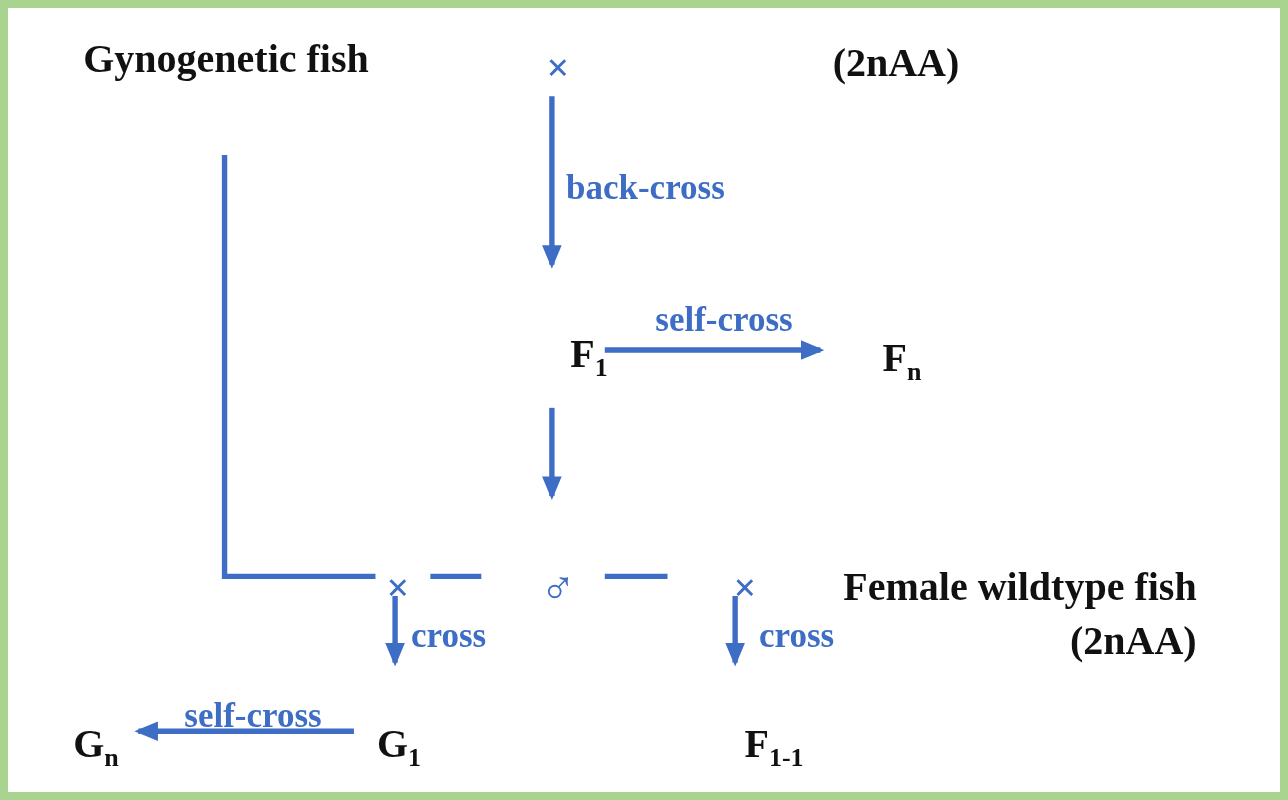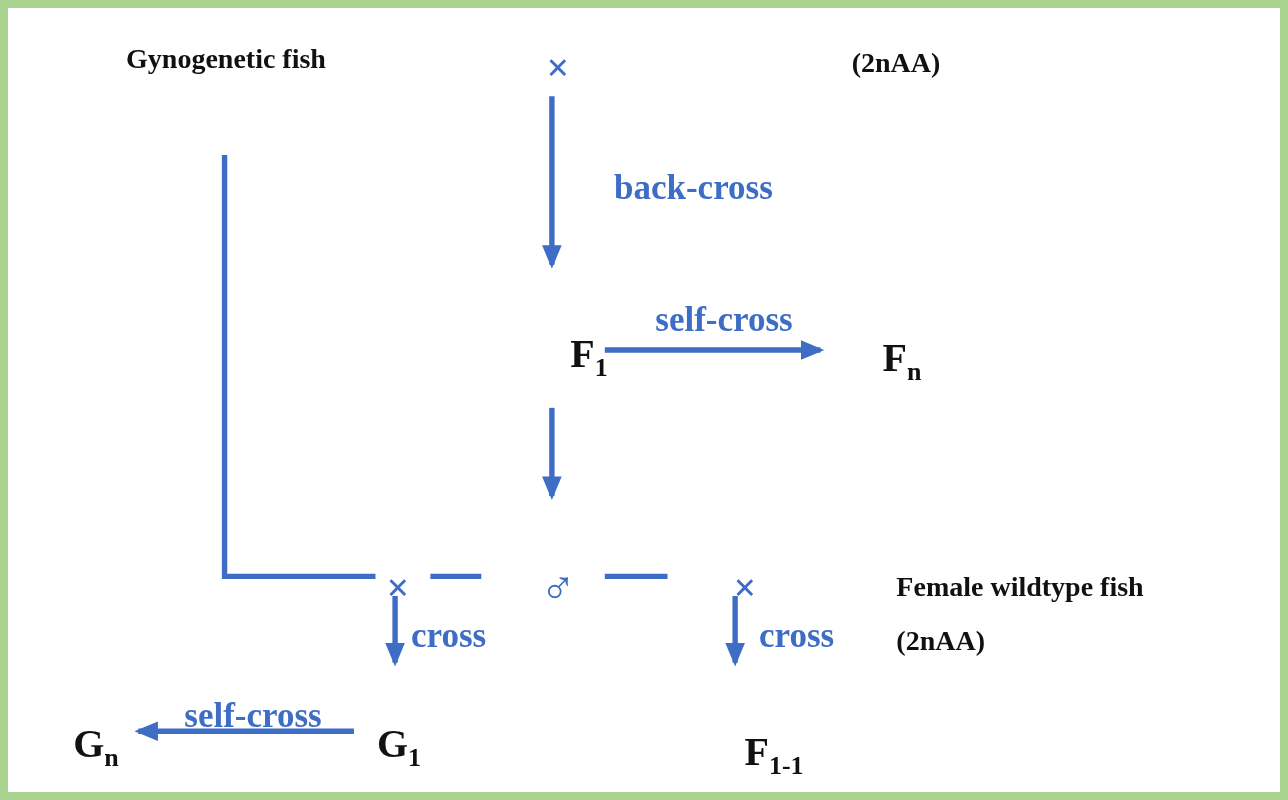--- a/index.html
+++ b/index.html
@@ -18,24 +18,24 @@
     font-family: "Liberation Serif", "DejaVu Serif", serif;
   }
   .lines {
     position: absolute;
     left: 0; top: 0;
     width: 100%; height: 100%;
   }
   .node {
     position: absolute;
     transform: translateX(-50%);
-    text-align: left;
+    text-align: right;
     font-weight: bold;
     color: var(--text-black, #111111);
-    font-size: 28px;
+    font-size: 40px;
     line-height: 54px;
     white-space: nowrap;
   }
   .label {
     position: absolute;
     font-weight: bold;
     color: var(--blue, #3E6DC6);
     font-size: 35px;
     line-height: 1;
     white-space: nowrap;
@@ -114,33 +114,33 @@
   </div>
 
   <span class="sym" style="left:550px; top:60px;">×</span>
 
   <span class="sym" style="left:390px; top:580px;">×</span>
 
   <span class="sym male" style="left:550px; top:580px;">♂</span>
 
   <span class="sym" style="left:737px; top:580px;">×</span>
 
-  <span class="label" style="left:558px; top:162px;margin-left:48px;">back-cross</span>
+  <span class="label" style="left:558px; top:162px;">back-cross</span>
 
   <span class="label centered" style="left:716px; top:294px;">self-cross</span>
 
   <span class="label" style="left:403px; top:610px;">cross</span>
 
   <span class="label" style="left:751px; top:610px;">cross</span>
 
   <span class="label centered" style="left:245px; top:690px;">self-cross</span>
 
   <span class="gen" style="left:549px; top:326px;margin-left:32px;"><span>F</span><sub>1</sub></span>
 
   <span class="gen" style="left:894px; top:330px;"><span>F</span><sub>n</sub></span>
 
   <span class="gen" style="left:391px; top:716px;"><span>G</span><sub>1</sub></span>
 
   <span class="gen" style="left:88px; top:716px;"><span>G</span><sub>n</sub></span>
 
-  <span class="gen" style="left:766px; top:716px;margin-top:8px;"><span>F</span><sub>1-1</sub></span>
+  <span class="gen" style="left:766px; top:716px;"><span>F</span><sub>1-1</sub></span>
 
 </div>
 
 </body></html>

